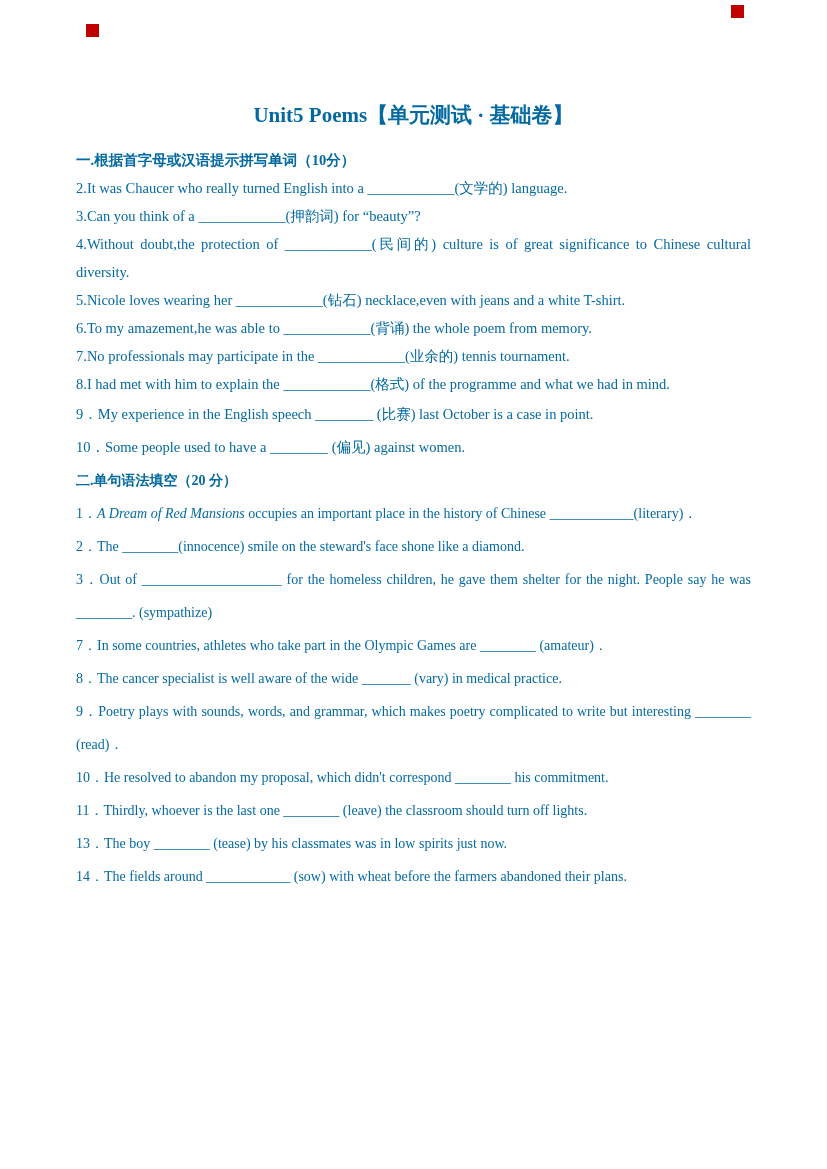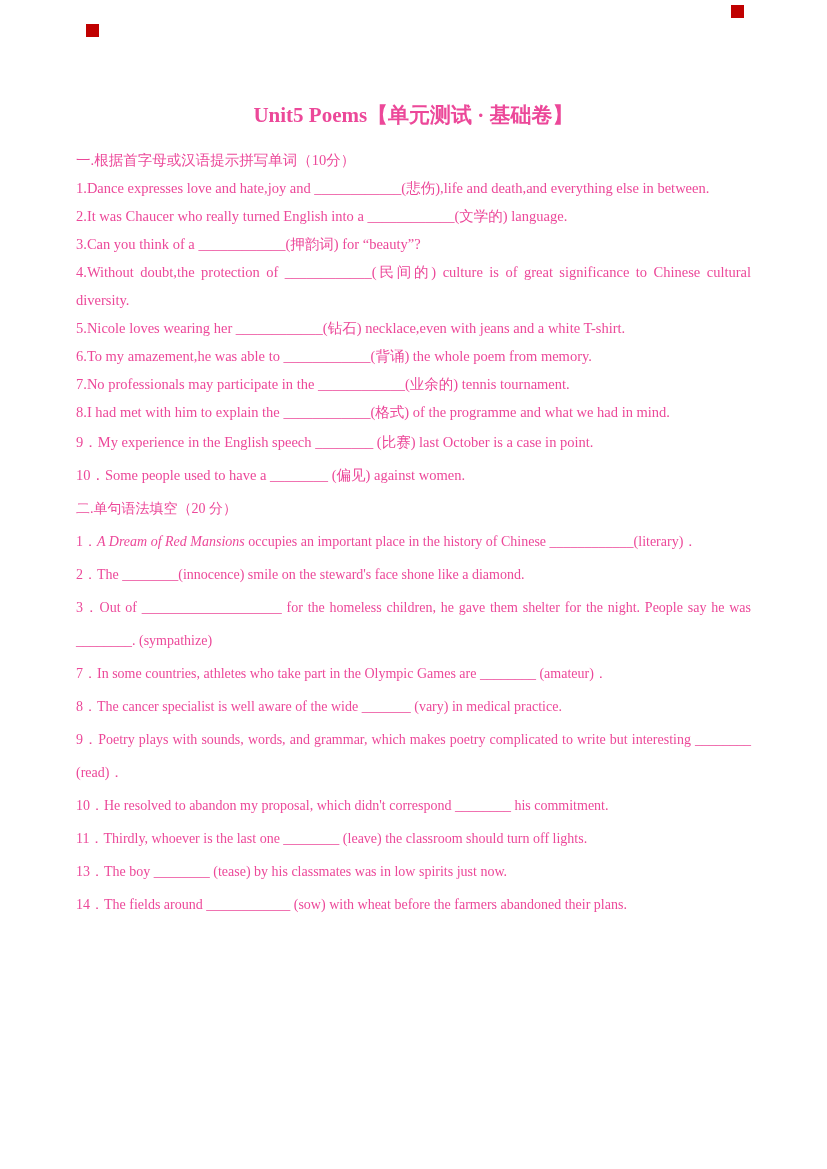--- a/index.html
+++ b/index.html
@@ -2,61 +2,60 @@
 <html><head>
 <meta charset="utf-8">
 <style>
   * { box-sizing: border-box; }
   html, body { margin: 0; padding: 0; background: #ffffff; }
   .page {
     position: relative;
     width: 827px;
     height: 975px;
     background: #ffffff;
-    color: #ec4899;
+    color: #0369a1;
     font-family: "Liberation Serif", serif;
     overflow: hidden;
   }
   .corner { position: absolute; width: 13px; height: 13px; background: #c00000; }
   .corner.tl { left: 86px;  top: 24px; }
   .corner.tr { left: 731px; top: 5px; }
   .corner.bl { left: 99px;  top: 1136px; }
   .corner.br { left: 741px; top: 1112px; }
   .content { padding: 100px 76px 0 76px; }
   .title {
     margin: 0 0 16px 0;
     text-align: center;
     font-size: 21px;
     font-weight: bold;
     line-height: 30px;
   }
   p { margin: 0; text-align: justify; }
   .sec1 p { font-size: 14.5px; line-height: 28px; }
   .sec1 p.sp { line-height: 33px; }
   .sec2 p { font-size: 14px; line-height: 33px; }
-  .heading { font-weight: normal; }
+  .heading { font-weight: bold; }
   i { }
 </style>
 </head>
 <body>
 
 <div class="page">
 
   <div class="corner tl"></div>
   <div class="corner tr"></div>
   <div class="corner bl"></div>
   <div class="corner br"></div>
 
   <div class="content">
 
     <h1 class="title">Unit5 Poems【单元测试 · 基础卷】</h1>
 
     <div class="sec1">
       <p class="heading">一.根据首字母或汉语提示拼写单词（10分）</p>
-      <p class="q">1.Dance expresses love and hate,joy and ____________(悲伤),life and death,and everything else in between.</p>
       <p class="q">2.It was Chaucer who really turned English into a ____________(文学的) language.</p>
       <p class="q">3.Can you think of a ____________(押韵词) for “beauty”?</p>
       <p class="q">4.Without doubt,the protection of ____________(民间的) culture is of great significance to Chinese cultural diversity.</p>
       <p class="q">5.Nicole loves wearing her ____________(钻石) necklace,even with jeans and a white T-shirt.</p>
       <p class="q">6.To my amazement,he was able to ____________(背诵) the whole poem from memory.</p>
       <p class="q">7.No professionals may participate in the ____________(业余的) tennis tournament.</p>
       <p class="q">8.I had met with him to explain the ____________(格式) of the programme and what we had in mind.</p>
       <p class="q sp">9．My experience in the English speech ________ (比赛) last October is a case in point.</p>
       <p class="q sp">10．Some people used to have a ________ (偏见) against women.</p>
     </div>

